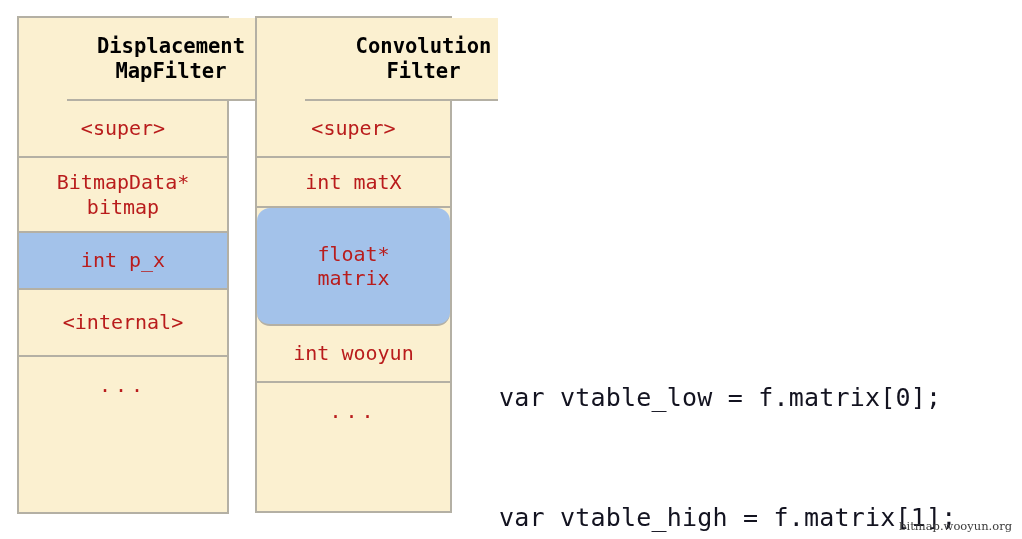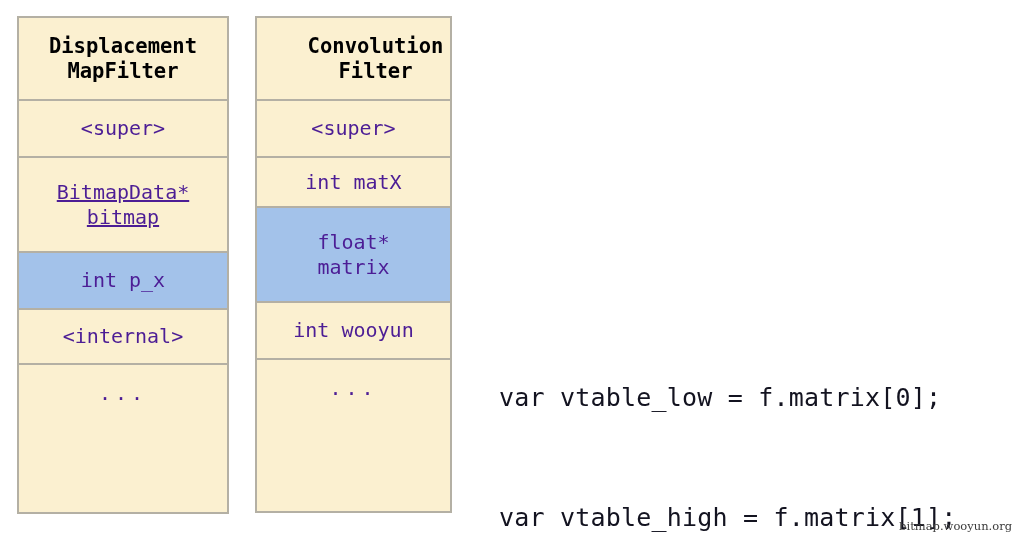--- a/index.html
+++ b/index.html
@@ -50,29 +50,30 @@
     border-bottom: 2px solid #b4b0a4;
     display: flex;
     align-items: center;
     justify-content: center;
     text-align: center;
     line-height: 1.22;
     white-space: pre-line;
     font-size: 20px;
     letter-spacing: 0px;
     background: #fbf0d0;
-    color: #4c1d95;
+    color: #b91c1c;
   }
   .field-row:last-child {
     border-bottom: none;
   }
   .field-row.header {
     font-weight: bold;
     font-size: 20.5px;
     color: #000000;
+    margin-left: 48px;
   }
   .field-row.highlight {
     background: #a3c2ea;
   }
   .field-row.dots {
     font-size: 20px;
     letter-spacing: 4px;
   }
 
   
@@ -104,33 +105,33 @@
 </style>
 </head>
 <body>
 
 <div class="diagram">
 
   <div class="struct" id="struct-displacementmapfilter">
     <div class="field-row header" style="height:83px;">Displacement
 MapFilter</div>
     <div class="field-row" style="height:57px;">&lt;super&gt;</div>
-    <div class="field-row" style="height:95px;text-decoration:underline;">BitmapData*
+    <div class="field-row" style="height:75px;">BitmapData*
 bitmap</div>
     <div class="field-row highlight" style="height:57px;">int p_x</div>
-    <div class="field-row" style="height:55px;">&lt;internal&gt;</div>
+    <div class="field-row" style="height:67px;">&lt;internal&gt;</div>
     <div class="field-row dots" style="height:57px;">...</div>
   </div>
 
   <div class="struct" id="struct-convolutionfilter">
     <div class="field-row header" style="height:83px;padding-left:44px;">Convolution
 Filter</div>
     <div class="field-row" style="height:57px;">&lt;super&gt;</div>
     <div class="field-row" style="height:50px;">int matX</div>
-    <div class="field-row highlight" style="height:95px;">float*
+    <div class="field-row highlight" style="height:118px;border-radius:13px;">float*
 matrix</div>
     <div class="field-row" style="height:57px;">int wooyun</div>
     <div class="field-row dots" style="height:57px;">...</div>
   </div>
 
   <div id="code-snippet">
     <span class="code-line">var vtable_low = f.matrix[0];</span>
     <span class="code-line">var vtable_high = f.matrix[1];</span>
   </div>
 

